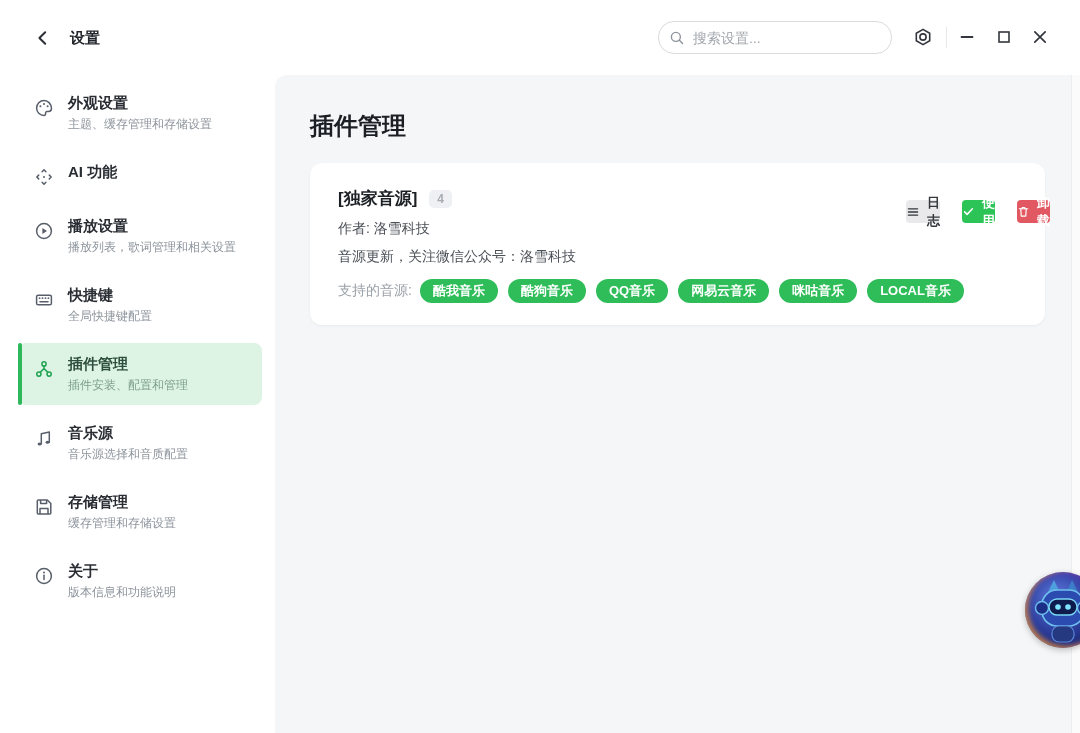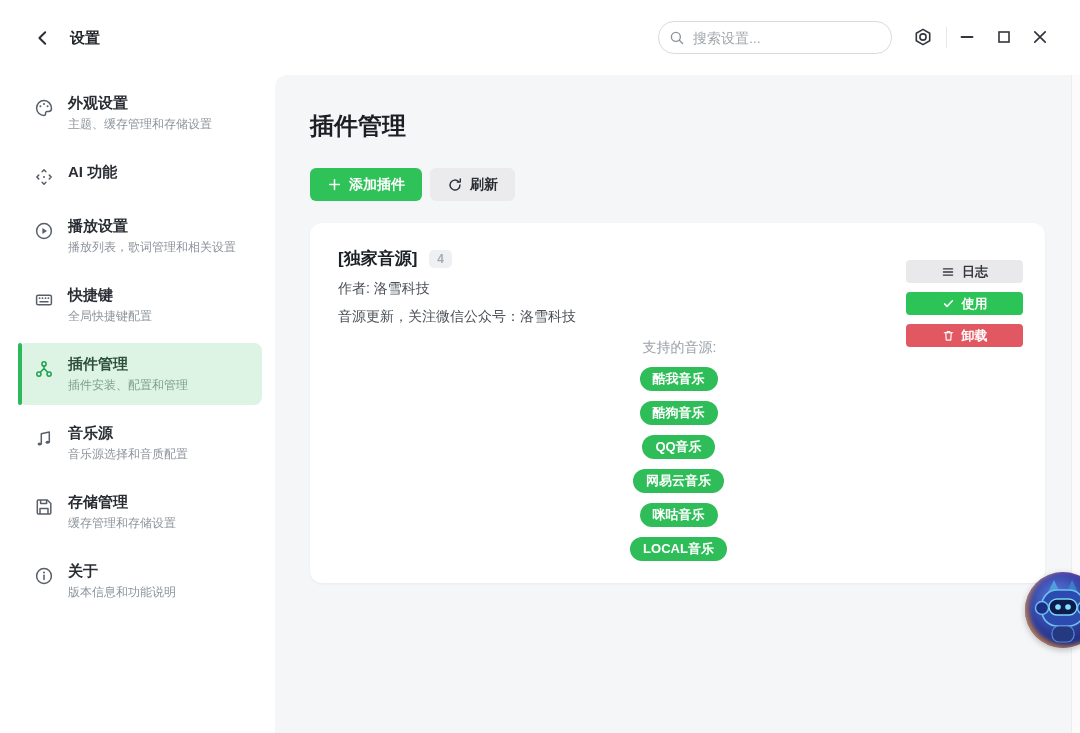--- a/index.html
+++ b/index.html
@@ -60,26 +60,26 @@
 
   
   .card { position:relative; margin-top:22px; width:735px; min-height:161px;
     background:#fff; border-radius:12px; padding:24px 26px 22px 28px;
     box-shadow:0 1px 3px rgba(0,0,0,.05); }
   .card-title-row { display:flex; align-items:center; gap:12px; }
   .plugin-name { font-size:17px; font-weight:700; color:#1c2025; }
   .badge { background:#eef0f3; color:#a7acb3; font-size:12px; font-weight:600;
     padding:2px 8px; border-radius:5px; }
   .meta-line { margin-top:10px; font-size:14px; color:#4b5057; }
-  .sources-row { margin-top:13px; display:flex; align-items:center; gap:10px; flex-wrap:wrap;flex-direction:column; }
+  .sources-row { margin-top:13px; display:flex; align-items:center; gap:10px; flex-wrap:wrap; }
   .sources-label { font-size:14px; color:#9ba1a9; margin-right:-2px; }
   .pill { display:inline-flex; align-items:center; height:24px; padding:0 13px;
     border-radius:13px; background:#2ebd58; color:#fff; font-size:13px; font-weight:700; }
   .card-btns { position:absolute; top:37px; right:22px; width:117px;
-    display:flex; flex-direction:column; gap:9px; }
+    display:flex; flex-direction:row; gap:22px; }
   .cbtn { height:23px; border:none; border-radius:4px; font-size:13px; font-weight:700;
     font-family:inherit; display:flex; align-items:center; justify-content:center;
     gap:7px; cursor:pointer; }
   .cbtn.log { background:#e9e9eb; color:#33373c; }
   .cbtn.use { background:#2cc457; color:#fff; }
   .cbtn.uninstall { background:#e15862; color:#fff; }
 
   
   .scroll-strip { position:absolute; right:0; top:75px; width:9px; bottom:0;
     background:#fbfbfc; border-left:1px solid #ededee; }
@@ -260,39 +260,20 @@
       <div class="nt">关于</div>
       <div class="nd">版本信息和功能说明</div>
     </div>
   </div>
 
 </div>
 
 <div class="main">
   <div class="page-title">插件管理</div>
 
-  <div class="actions">
-    <button class="btn add">
-      <span>
-        <svg width="15" height="15" viewBox="0 0 20 20" stroke="currentColor" stroke-width="2" stroke-linecap="round">
-            <path d="M10 3.5v13M3.5 10h13"></path>
-          </svg>
-      </span>
-      <span>添加插件</span>
-    </button>
-    <button class="btn refresh">
-      <span>
-        <svg width="16" height="16" viewBox="0 0 20 20" fill="none" stroke="currentColor" stroke-width="1.8" stroke-linecap="round" stroke-linejoin="round">
-            <path d="M16.2 10a6.2 6.2 0 1 1-1.9-4.4"></path>
-            <path d="M16.6 2.6v3.8h-3.8"></path>
-          </svg>
-      </span>
-      <span>刷新</span>
-    </button>
-  </div>
 
   <div class="card">
     <div class="card-title-row">
       <span class="plugin-name">[独家音源]</span>
       <span class="badge">4</span>
     </div>
     <div class="meta-line">作者: 洛雪科技</div>
     <div class="meta-line">音源更新，关注微信公众号：洛雪科技</div>
     <div class="sources-row">
       <span class="sources-label">支持的音源:</span>

